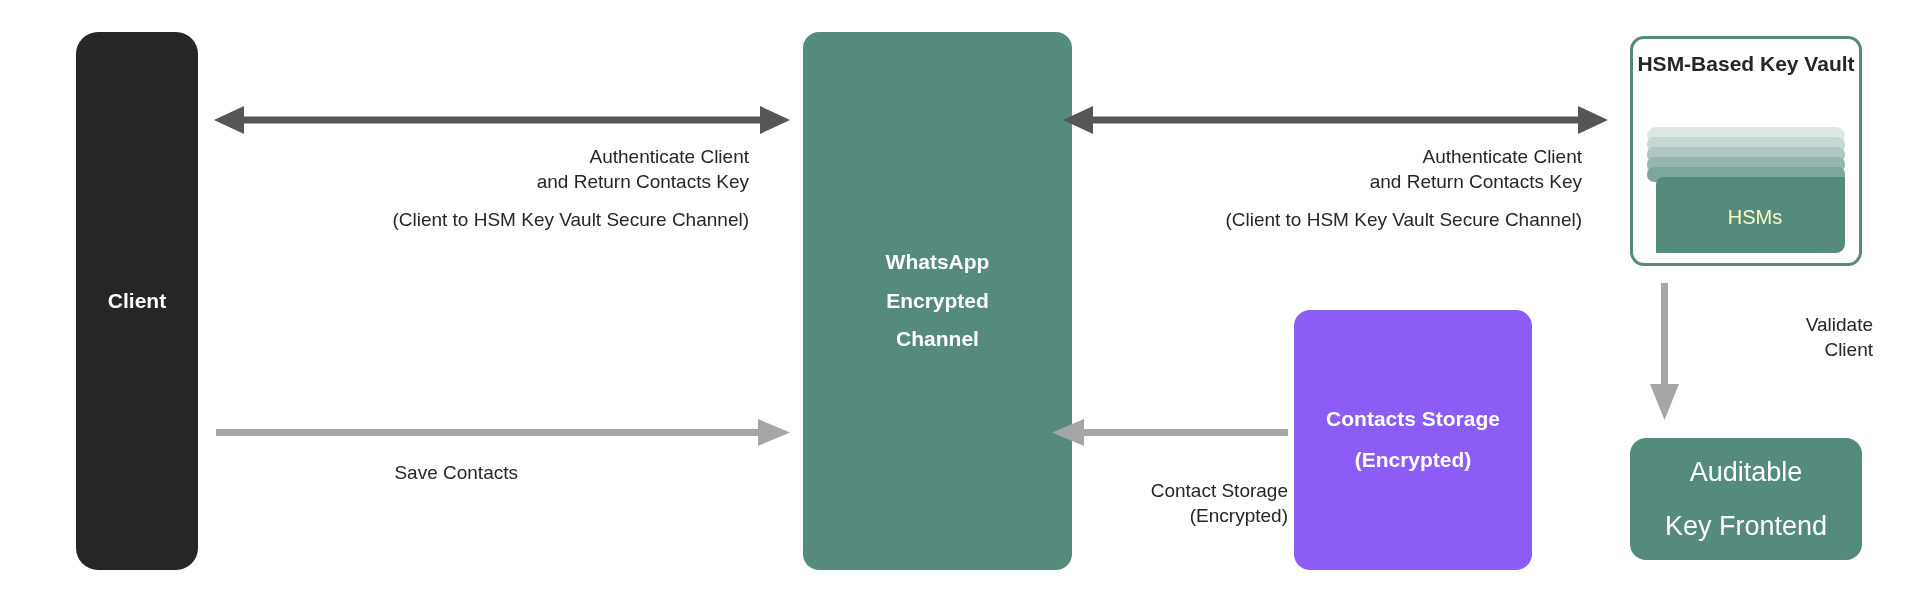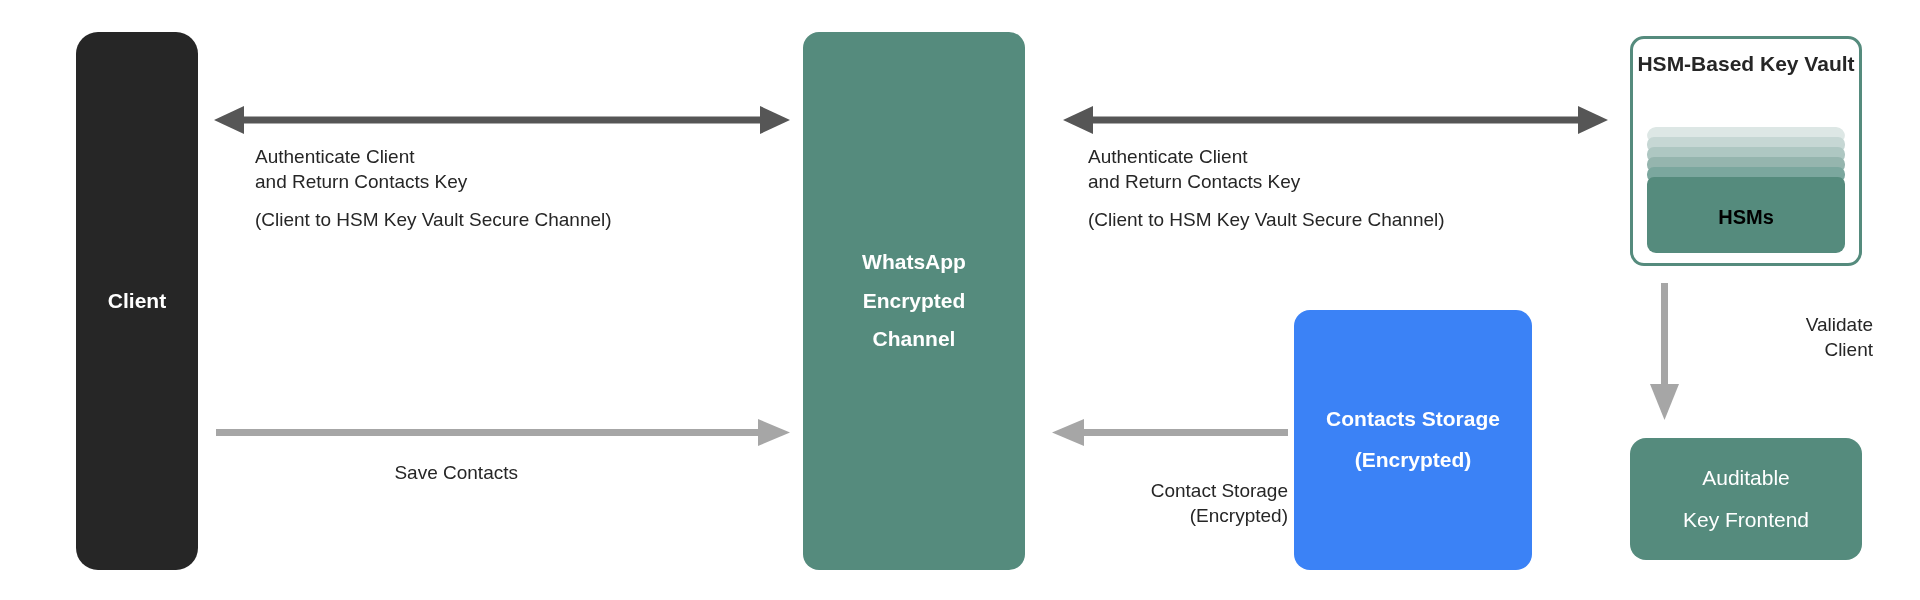--- a/index.html
+++ b/index.html
@@ -30,47 +30,47 @@
     left:76px; top:32px; width:122px; height:538px;
     background:#262626;
     border-radius:22px;
     color:#ffffff;
     font-size:21px;
     font-weight:700;
   }
 
   
   #frontend-node{
-    left:803px; top:32px; width:222px; height:538px;
+    left:803px; top:32px; width:269px; height:538px;
     background:#558b7d;
     border-radius:16px;
     color:#ffffff;
     font-size:21px;
     font-weight:700;
     line-height:1.85;
   }
 
   
   #contacts-storage-node{
     left:1294px; top:310px; width:238px; height:260px;
-    background:#3b82f6;
+    background:#8b5cf6;
     border-radius:16px;
     color:#ffffff;
     font-size:21px;
     font-weight:700;
     line-height:1.95;
   }
 
   
   #akd-node{
     left:1630px; top:438px; width:232px; height:122px;
     background:#558b7d;
     border-radius:16px;
     color:#ffffff;
-    font-size:21px;
+    font-size:27px;
     font-weight:400;
     line-height:2.0;
   }
 
   
   #hsm-vault-node{
     position:absolute;
     left:1630px; top:36px; width:232px; height:230px;
     box-sizing:border-box;
     border:3px solid #558b7d;
@@ -105,40 +105,41 @@
   .hsm-layer.l2{height:15px;background:#c6d7d4;}
   .hsm-layer.l3{height:15px;background:#aec7c2;}
   .hsm-layer.l4{height:15px;background:#95b5ae;}
   .hsm-layer.l5{height:15px;background:#7ba79e;}
   .hsm-layer.l6{
     flex:1;
     background:#558b7d;
     display:flex;
     align-items:center;
     justify-content:center;
-    color:#000000;
+    color:#fef9c3;
     font-size:20px;
-    font-weight:700;
+    font-weight:400;
     border-radius:7px;
+    margin-left:9px;
   }
 
   
   .arrow{position:absolute;}
   .arrow svg{display:block;}
 
   
   .label{
     position:absolute;
     color:#262626;
     font-size:19px;
     line-height:1.32;
     white-space:nowrap;
   }
   .label .ln{display:block;}
-  .label.center{text-align:left;}
+  .label.center{text-align:right;}
   .label.right{text-align:right;}
   .label.left{text-align:right;}
   .gap{height:13px;}
 </style>
 </head>
 <body>
 
 <div id="canvas">
 
   <div class="node" id="client-node">

